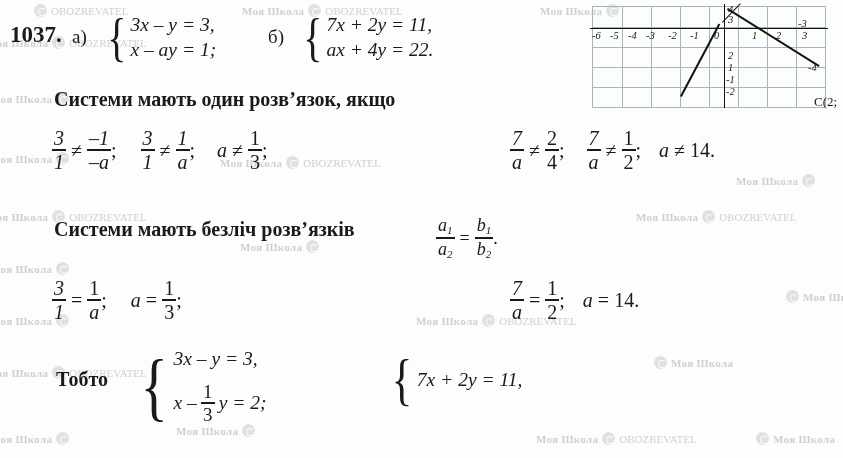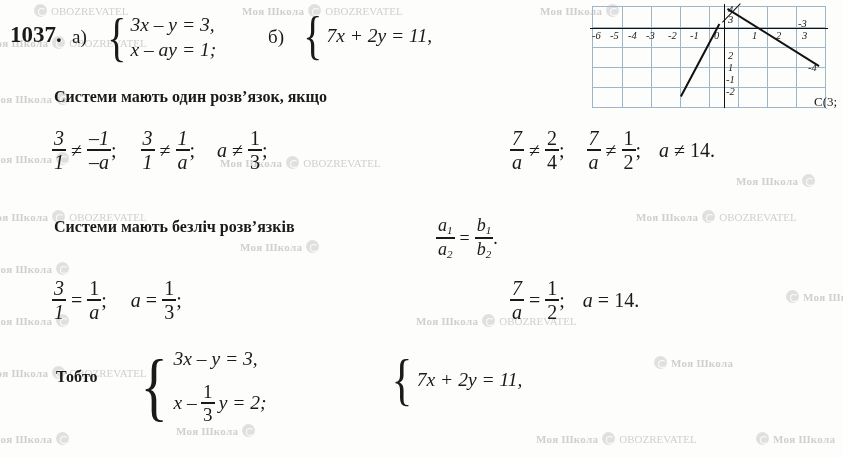--- a/index.html
+++ b/index.html
@@ -38,21 +38,21 @@
     position:absolute;left:3.5px;top:3.5px;
     width:6px;height:6px;border-radius:50%;
     border:1.5px solid #fbfbfb;
     border-right-color:transparent;
   }
   .wm b { font-weight:700; letter-spacing:.3px; }
 
   
   .num { position:absolute; font-weight:700; font-size:23px; }
   .lbl { position:absolute; font-size:19px; }
-  .txt { position:absolute; font-size:16px; font-weight:700; }
+  .txt { position:absolute; font-size:20px; font-weight:700; }
   .ital { font-style:italic; }
 
   
   .sys { position:absolute; display:flex; align-items:center; }
   .brace {
     font-size:53px; line-height:0.82;
     font-family:"Liberation Serif", serif;
     margin-right:1px;
     transform:scaleX(.75);
   }
@@ -196,20 +196,21 @@
       <div class="ital">x – ay = 1;</div>
     </span>
   </div>
 
   <div class="lbl" style="left:268px;top:26px;">б)</div>
 
   <div class="sys" style="left:300px;top:14px;">
     <span class="brace">{</span>
     <span class="sys-lines">
       <div class="ital">7x + 2y = 11,</div>
+      <div class="ital">ax + 4y = 22.</div>
     </span>
   </div>
 
   <div class="graph" style="left:576px;top:2px;width:264px;height:116px;">
 
     <div class="gridbox" style="left:16px;top:4px;width:232px;height:100px;border:1px solid #9fb6c9;">
       <div class="gl" style="left:0;top:20px;width:232px;height:1px;"></div>
       <div class="gl" style="left:0;top:40px;width:232px;height:1px;"></div>
       <div class="gl" style="left:0;top:60px;width:232px;height:1px;"></div>
       <div class="gl" style="left:0;top:80px;width:232px;height:1px;"></div>
@@ -241,21 +242,21 @@
     <div class="glabel" style="left:152px;top:48px;">2</div>
     <div class="glabel" style="left:152px;top:60px;">1</div>
     <div class="glabel" style="left:150px;top:72px;">-1</div>
     <div class="glabel" style="left:150px;top:84px;">-2</div>
     <div class="glabel" style="left:222px;top:16px;">-3</div>
     <div class="glabel" style="left:232px;top:60px;">-4</div>
 
     <div class="gline" style="left:104px;top:94px;width:82px;height:1.6px;transform:rotate(-62deg);"></div>
     <div class="gline" style="left:152px;top:6px;width:108px;height:1.6px;transform:rotate(32deg);"></div>
     <div class="gline" style="left:146px;top:20px;width:26px;height:1.4px;transform:rotate(-46deg);"></div>
-    <div class="cs" style="left:238px;top:92px;">C(3;</div>
+    <div class="cs" style="left:238px;top:92px;">C(2;</div>
   </div>
 
   <div class="txt" style="left:54px;top:88px;">Системи мають один розв’язок, якщо</div>
 
   <div class="eqrow" style="left:52px;top:128px;">
     <span class="frac">
       <span class="t ital">3</span>
       <span class="bar"></span>
       <span class="b ital">1</span>
     </span>

